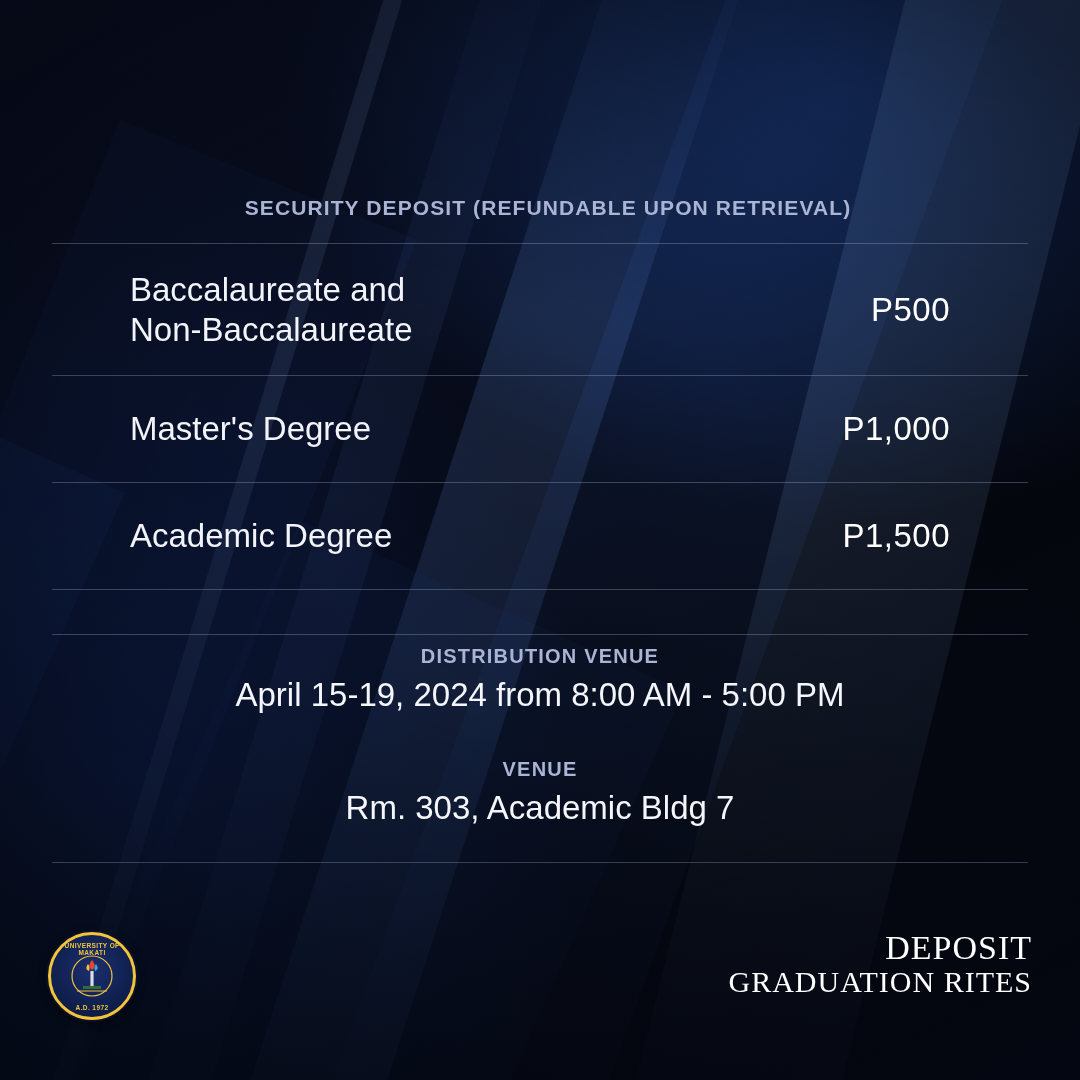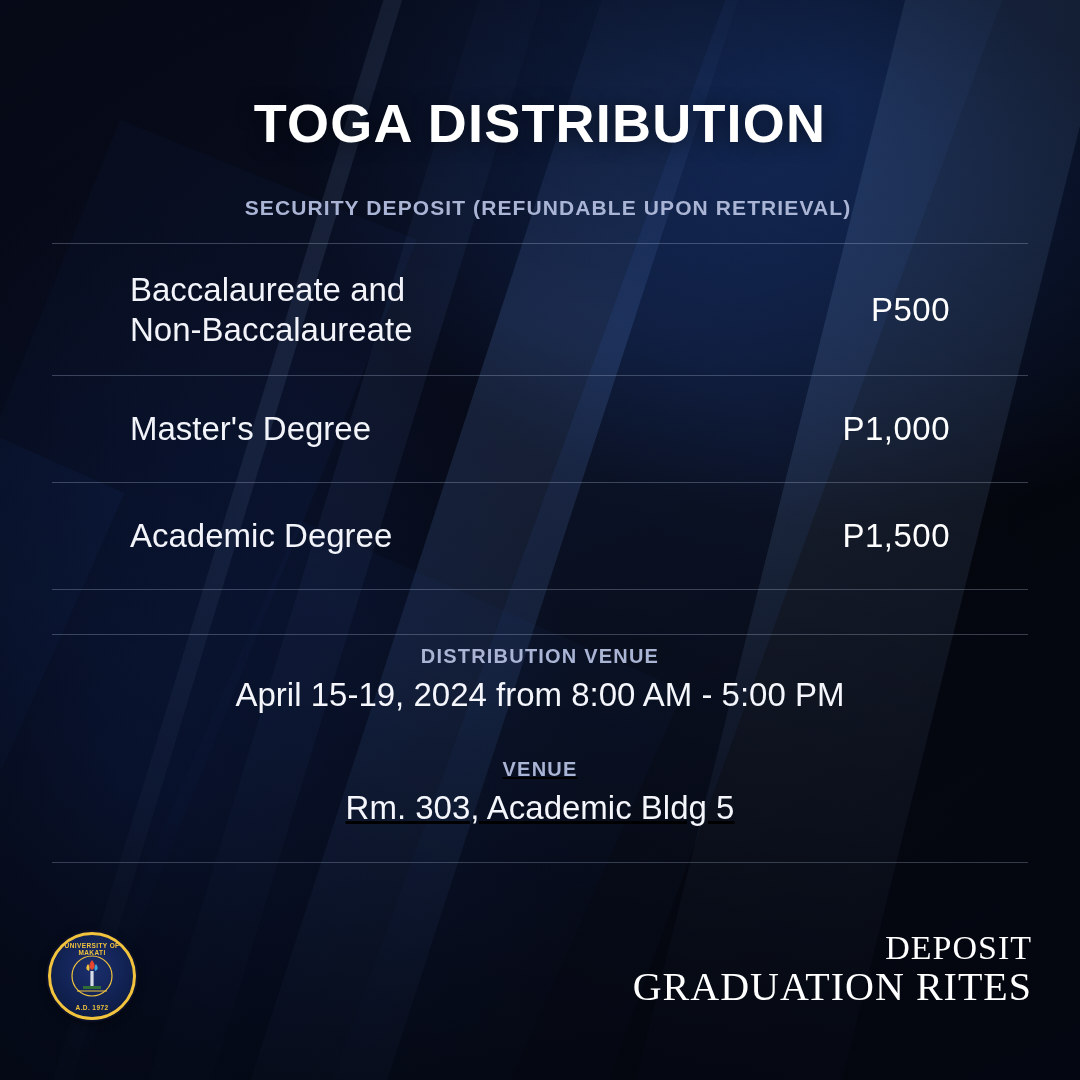--- a/index.html
+++ b/index.html
@@ -90,21 +90,21 @@
     letter-spacing: 0.5px;
   }
 
   .info { position: absolute; left: 0; right: 0; top: 645px; text-align: center; }
   .info-head {
     font-size: 20px; font-weight: bold; letter-spacing: 1.2px; color: #aab4d4;
   }
   .info-body {
     font-size: 33px; color: #f4f6fb; margin-top: 8px; font-weight: normal;
   }
-  .info-block-2 { margin-top: 44px; text-decoration: underline; }
+  .info-block-2 { margin-top: 44px; }
 
   .bottom-rule { position: absolute; left: 52px; right: 52px; top: 862px; height: 1px; background: rgba(190,205,235,0.26); }
 
   .seal {
     position: absolute; left: 48px; top: 932px;
     width: 88px; height: 88px; border-radius: 50%;
     background: radial-gradient(circle at 50% 40%, #1b2f6e 0%, #10204f 60%, #0b1736 100%);
     border: 3px solid #f2c43d;
     box-shadow: 0 0 0 2px #0b1028, 0 2px 10px rgba(0,0,0,0.6);
     overflow: hidden;
@@ -121,42 +121,41 @@
   }
 
   .wordmark {
     position: absolute; right: 48px; top: 930px;
     text-align: right;
     font-family: "Liberation Serif", serif;
     color: #ffffff;
     line-height: 1.06;
   }
   .wordmark .wm1 { font-size: 34px; letter-spacing: 1px; }
-  .wordmark .wm2 { font-size: 40px; letter-spacing: 1px; }
+  .wordmark .wm2 { font-size: 30px; letter-spacing: 1px; }
 </style>
 </head>
 <body>
 
 <div id="poster">
 
   <div class="streaks">
     <div class="streak s1"></div>
     <div class="streak s2"></div>
     <div class="streak s3"></div>
     <div class="streak s4"></div>
     <div class="streak s5"></div>
     <div class="streak s6"></div>
     <div class="streak s7"></div>
     <div class="streak s8"></div>
   </div>
   <div class="vignette"></div>
 
   <div class="content">
 
-    <div class="title">TOGA DISTRIBUTION</div>
     <div class="subtitle">SECURITY DEPOSIT (REFUNDABLE UPON RETRIEVAL)</div>
 
     <div class="table">
 
       <div class="rule"></div>
 
       <div class="row r1">
         <div class="row-label">Baccalaureate and
 Non-Baccalaureate</div>
         <div class="row-amount">P500</div>
@@ -181,21 +180,21 @@
       <div class="rule"></div>
 
     </div>
 
     <div class="info">
       <div class="info-head">DISTRIBUTION VENUE</div>
       <div class="info-body">April 15-19, 2024 from 8:00 AM - 5:00 PM</div>
 
       <div class="info-block-2">
         <div class="info-head">VENUE</div>
-        <div class="info-body">Rm. 303, Academic Bldg 5</div>
+        <div class="info-body">Rm. 303, Academic Bldg 7</div>
       </div>
     </div>
 
     <div class="bottom-rule"></div>
 
     <div class="seal">
       <div class="ring-text-top">UNIVERSITY OF MAKATI</div>
       <div class="ring-text-bot">A.D. 1972</div>
       <svg class="torch" viewBox="0 0 46 46">
         <circle cx="23" cy="23" r="20" fill="none" stroke="#f2c43d" stroke-width="1.2"></circle>

